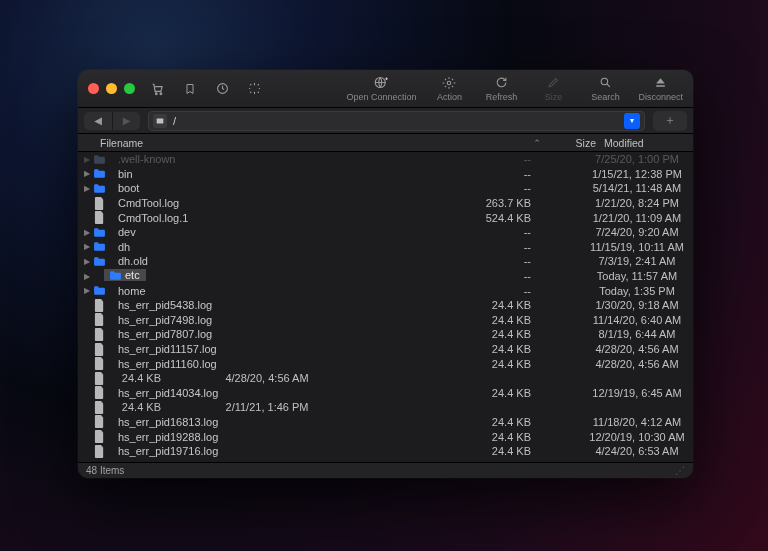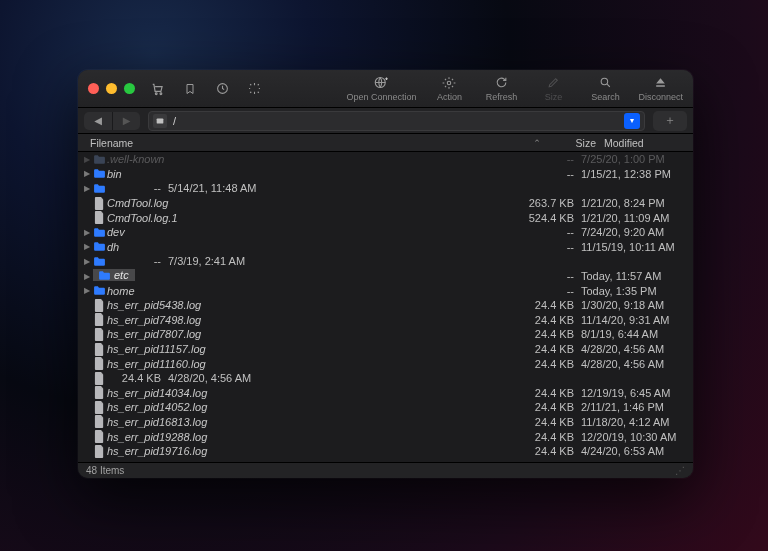--- a/index.html
+++ b/index.html
@@ -83,21 +83,21 @@
   }
   .addbtn {
     width: 34px; height: 20px; background: #2e2e30; border-radius: 5px;
     display:flex; align-items:center; justify-content:center; color:#8a8a8a; font-size:12px;
   }
 
   
   .colhdr {
     height: 18px; background: #242426; border-bottom: 1px solid #000;
     display: flex; align-items: center; font-size: 10.5px; color: #c0c0c0;
-    padding-left: 12px;
+    padding-left: 22px;
   }
   .colhdr .c-name { flex: 1; }
   .colhdr .c-sort { width: 14px; text-align:center; color:#888; font-size:9px; }
   .colhdr .c-size { width: 60px; text-align: right; padding-right: 8px; }
   .colhdr .c-mod  { width: 89px; text-align: left; }
 
   
   .list {
     flex: 1;
     overflow: hidden;
@@ -106,23 +106,23 @@
   .row {
     height: 14.6px; padding-left: 4px;
     display: flex; align-items: center;
     color: #c7c7c7;
     white-space: nowrap;
   }
   .row.dim { color: #5a5a5c; }
   .row .disc { width: 10px; text-align: center; color: #7a7a7a; font-size: 8px; }
   .row.dim .disc { color: #454547; }
   .row .ficon { width: 14px; height: 12px; display:flex; align-items:center; justify-content:center; }
-  .row .fname { flex: 1; padding-left: 1px; overflow:hidden; text-overflow:ellipsis;font-style:italic; }
+  .row .fname { flex: 1; padding-left: 12px; overflow:hidden; text-overflow:ellipsis; }
   .row .fsize { width: 62px; text-align: right; padding-right: 7px; color: #bfbfbf; }
-  .row .fmod  { width: 112px; text-align: left; color: #c0c0c0; }
+  .row .fmod  { width: 112px; text-align: center; color: #c0c0c0; margin-left: 43px; }
   .row.dim .fsize, .row.dim .fmod { color: #5a5a5c; }
 
   .row.selected .fname {
     display:inline-block;
   }
   .row.selected .name-pill {
     background: #48484a;
     border-radius: 0;
     padding: 0 6px 0 4px;
     display:inline-flex; align-items:center; gap:3px;
@@ -284,20 +284,21 @@
         <span class="fsize">--</span>
         <span class="fmod">1/15/21, 12:38 PM</span>
       </div>
       <div class="row">
         <span class="disc">▶</span>
         <span class="ficon">
           <svg width="13" height="11" viewBox="0 0 24 20">
             <path class="folder-svg" d="M2 4a2 2 0 0 1 2-2h5l2 3h9a2 2 0 0 1 2 2v9a2 2 0 0 1-2 2H4a2 2 0 0 1-2-2V4z"></path>
           </svg>
         </span>
+        <span class="fname">boot</span>
         <span class="fsize">--</span>
         <span class="fmod">5/14/21, 11:48 AM</span>
       </div>
       <div class="row">
         <span class="disc"></span>
         <span class="ficon">
           <svg width="11" height="13" viewBox="0 0 24 28">
             <path class="file-svg" d="M4 0h11l5 6v20a2 2 0 0 1-2 2H4a2 2 0 0 1-2-2V2a2 2 0 0 1 2-2z" fill="#d2d2d4"></path>
             <path d="M15 0v6h5" fill="#b0b0b2"></path>
           </svg>
@@ -340,20 +341,21 @@
         <span class="fsize">--</span>
         <span class="fmod">11/15/19, 10:11 AM</span>
       </div>
       <div class="row">
         <span class="disc">▶</span>
         <span class="ficon">
           <svg width="13" height="11" viewBox="0 0 24 20">
             <path class="folder-svg" d="M2 4a2 2 0 0 1 2-2h5l2 3h9a2 2 0 0 1 2 2v9a2 2 0 0 1-2 2H4a2 2 0 0 1-2-2V4z"></path>
           </svg>
         </span>
+        <span class="fname">dh.old</span>
         <span class="fsize">--</span>
         <span class="fmod">7/3/19, 2:41 AM</span>
       </div>
       <div class="row selected">
         <span class="disc">▶</span>
         <span class="fname"><span class="name-pill">
             <span class="ficon">
               <svg width="13" height="11" viewBox="0 0 24 20">
                 <path class="folder-svg" d="M2 4a2 2 0 0 1 2-2h5l2 3h9a2 2 0 0 1 2 2v9a2 2 0 0 1-2 2H4a2 2 0 0 1-2-2V4z"></path>
               </svg>
@@ -389,21 +391,21 @@
       <div class="row">
         <span class="disc"></span>
         <span class="ficon">
           <svg width="11" height="13" viewBox="0 0 24 28">
             <path class="file-svg" d="M4 0h11l5 6v20a2 2 0 0 1-2 2H4a2 2 0 0 1-2-2V2a2 2 0 0 1 2-2z" fill="#d2d2d4"></path>
             <path d="M15 0v6h5" fill="#b0b0b2"></path>
           </svg>
         </span>
         <span class="fname">hs_err_pid7498.log</span>
         <span class="fsize">24.4 KB</span>
-        <span class="fmod">11/14/20, 9:31 AM</span>
+        <span class="fmod">11/14/20, 6:40 AM</span>
       </div>
       <div class="row">
         <span class="disc"></span>
         <span class="ficon">
           <svg width="11" height="13" viewBox="0 0 24 28">
             <path class="file-svg" d="M4 0h11l5 6v20a2 2 0 0 1-2 2H4a2 2 0 0 1-2-2V2a2 2 0 0 1 2-2z" fill="#d2d2d4"></path>
             <path d="M15 0v6h5" fill="#b0b0b2"></path>
           </svg>
         </span>
         <span class="fname">hs_err_pid7807.log</span>
@@ -458,21 +460,20 @@
         <span class="fmod">12/19/19, 6:45 AM</span>
       </div>
       <div class="row">
         <span class="disc"></span>
         <span class="ficon">
           <svg width="11" height="13" viewBox="0 0 24 28">
             <path class="file-svg" d="M4 0h11l5 6v20a2 2 0 0 1-2 2H4a2 2 0 0 1-2-2V2a2 2 0 0 1 2-2z" fill="#d2d2d4"></path>
             <path d="M15 0v6h5" fill="#b0b0b2"></path>
           </svg>
         </span>
-        <span class="fname">hs_err_pid14052.log</span>
         <span class="fsize">24.4 KB</span>
         <span class="fmod">2/11/21, 1:46 PM</span>
       </div>
       <div class="row">
         <span class="disc"></span>
         <span class="ficon">
           <svg width="11" height="13" viewBox="0 0 24 28">
             <path class="file-svg" d="M4 0h11l5 6v20a2 2 0 0 1-2 2H4a2 2 0 0 1-2-2V2a2 2 0 0 1 2-2z" fill="#d2d2d4"></path>
             <path d="M15 0v6h5" fill="#b0b0b2"></path>
           </svg>

